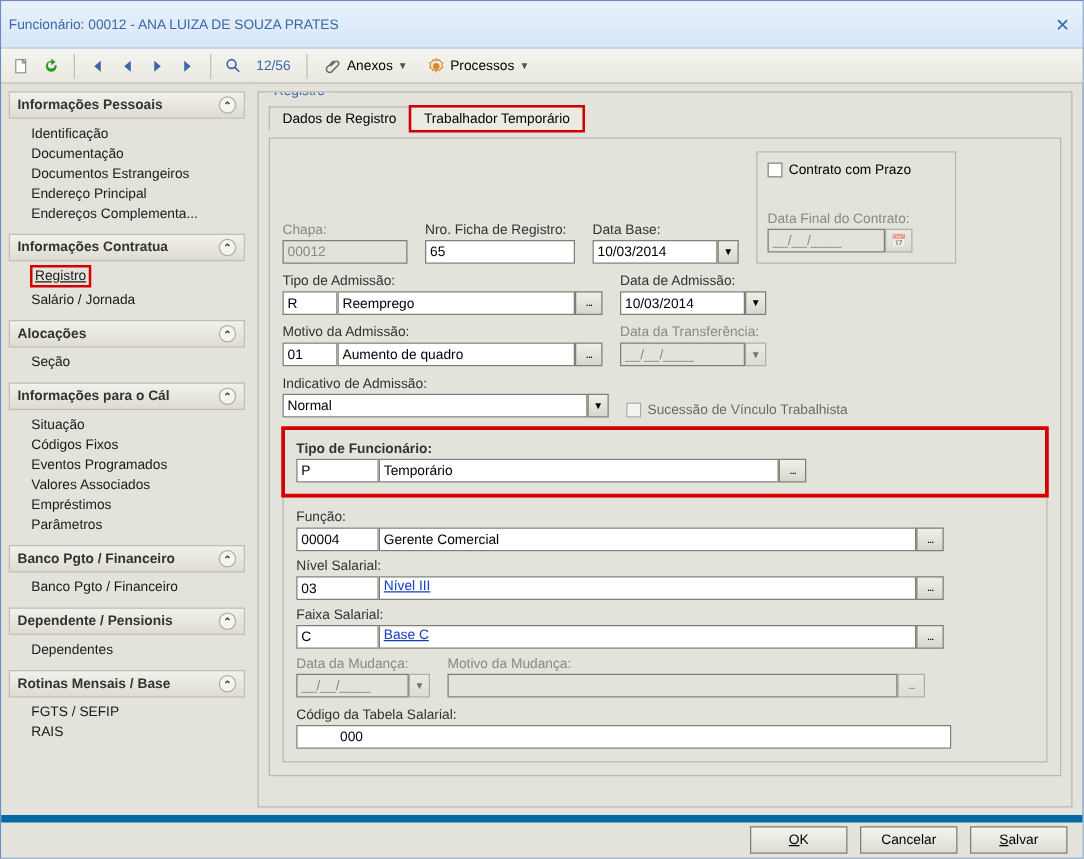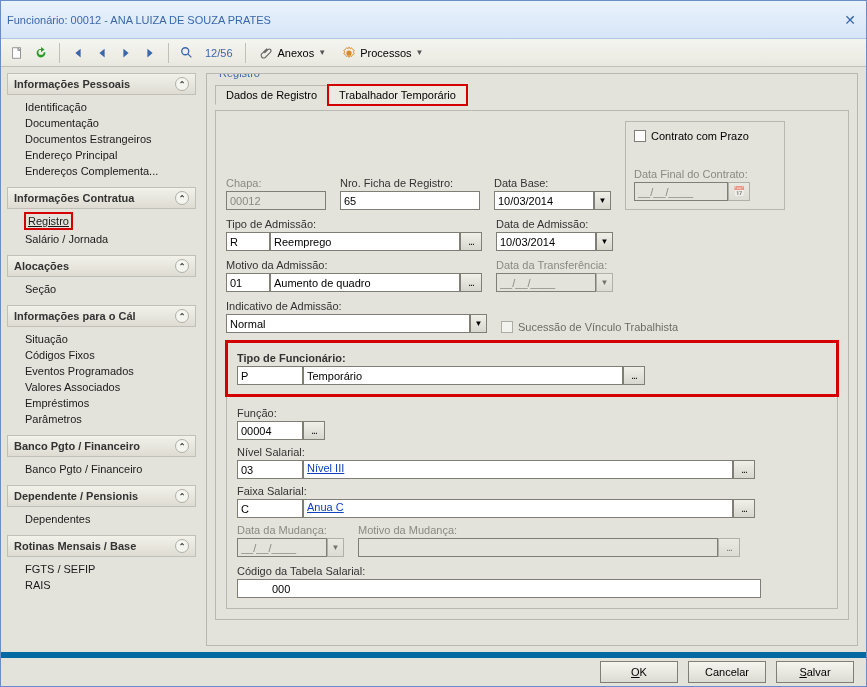--- a/index.html
+++ b/index.html
@@ -192,21 +192,21 @@
 
         <div class="panel">
 
           <div class="row">
             <div class="field disabled">
               <label>Chapa:</label>
               <input class="inp" style="width: 100px;" disabled="" value="00012">
             </div>
             <div class="field">
               <label>Nro. Ficha de Registro:</label>
-              <input class="inp" style="width: 140px;" value="65">
+              <input class="inp" style="width: 120px;" value="65">
             </div>
             <div class="field">
               <label>Data Base:</label>
               <div class="hgroup">
                 <input class="inp" style="width: 100px;" value="10/03/2014">
                 <span class="combo-btn">▼</span>
               </div>
             </div>
             <div class="contract-box">
               <div class="checkbox">
@@ -282,36 +282,37 @@
                 <span class="lookup-btn">...</span>
               </div>
             </div>
           </div>
 
           <div class="subgroup">
             <div class="field" style="margin-bottom:6px">
               <label>Função:</label>
               <div class="hgroup">
                 <input class="inp" style="width: 66px;" value="00004">
+                <input class="inp" style="width: 430px;" value="Gerente Comercial">
                 <span class="lookup-btn">...</span>
               </div>
             </div>
             <div class="field" style="margin-bottom:6px">
               <label>Nível Salarial:</label>
               <div class="hgroup">
                 <input class="inp" style="width: 66px;" value="03">
                 <span class="inp link-val" style="width:430px;display:inline-block">Nível III</span>
                 <span class="lookup-btn">...</span>
               </div>
             </div>
             <div class="field" style="margin-bottom:6px">
               <label>Faixa Salarial:</label>
               <div class="hgroup">
                 <input class="inp" style="width: 66px;" value="C">
-                <span class="inp link-val" style="width:430px;display:inline-block">Anua C</span>
+                <span class="inp link-val" style="width:430px;display:inline-block">Base C</span>
                 <span class="lookup-btn">...</span>
               </div>
             </div>
             <div class="row">
               <div class="field disabled">
                 <label>Data da Mudança:</label>
                 <div class="hgroup">
                   <input class="inp" style="width: 90px;" disabled="" value="__/__/____">
                   <span class="combo-btn" style="opacity:.5">▼</span>
                 </div>

